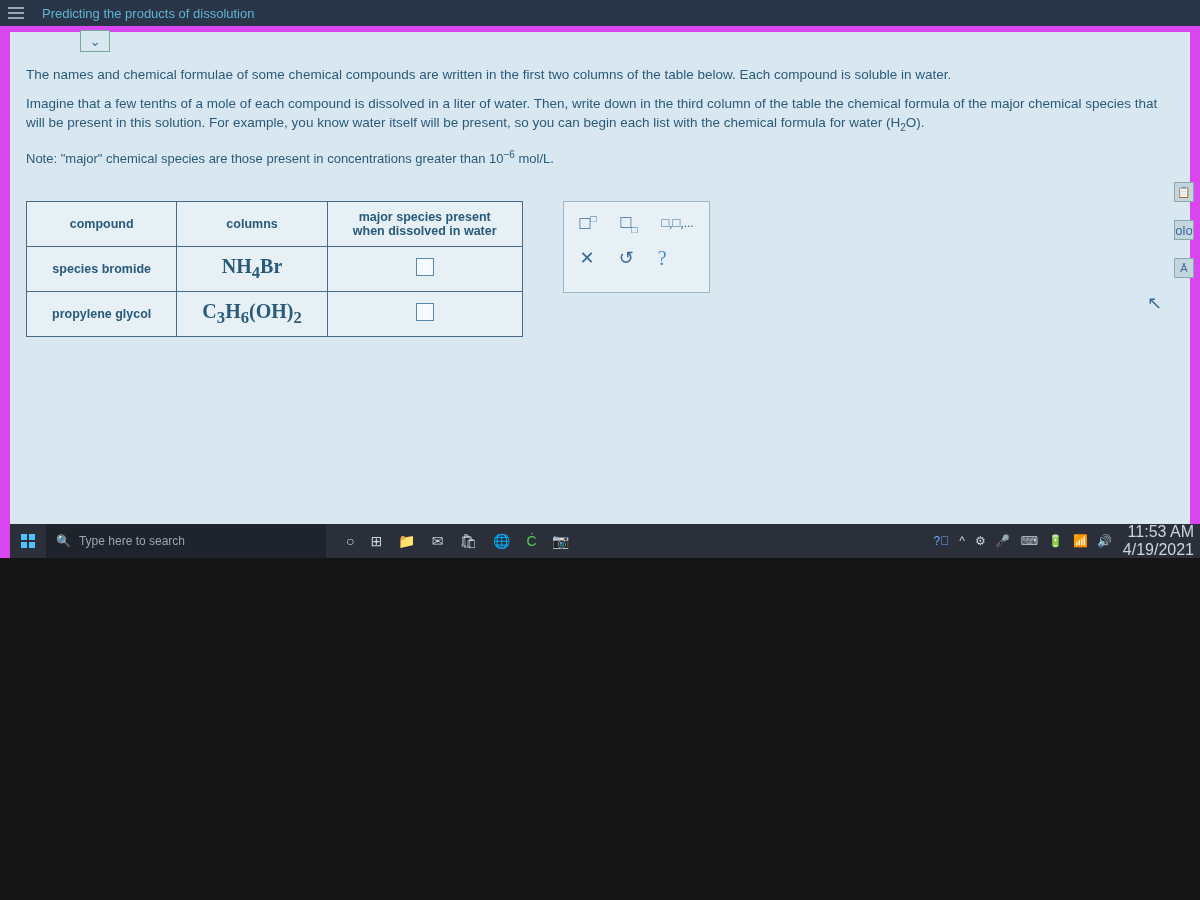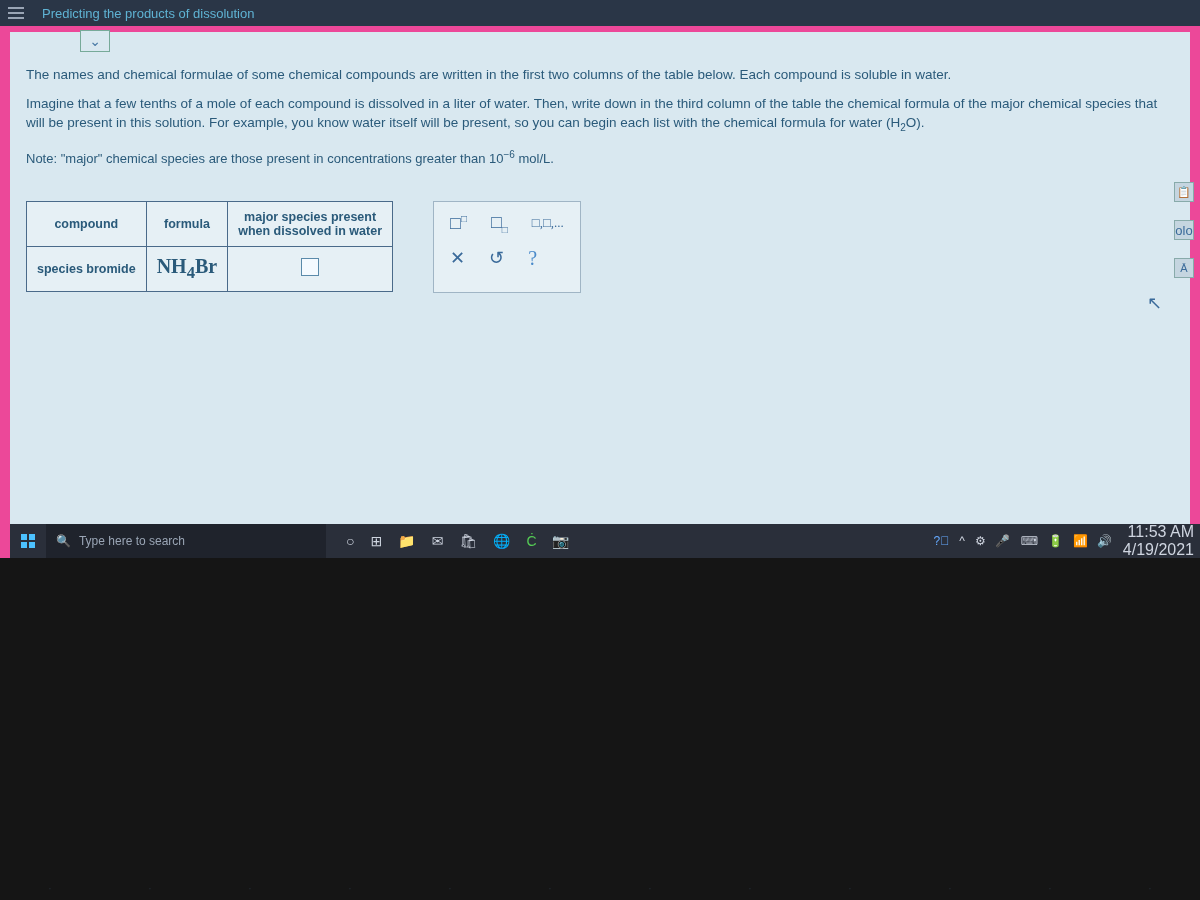--- a/index.html
+++ b/index.html
@@ -8,21 +8,21 @@
     background: #1a1a1a;
     width: 1200px;
     height: 900px;
     overflow: hidden;
     position: relative;
   }
   .app-window {
     position: absolute;
     top: 0; left: 0; right: 0;
     height: 558px;
-    background: #ec4899;
+    background: #d946ef;
   }
   .top-bar {
     background: #2a3647;
     height: 26px;
     display: flex;
     align-items: center;
     padding-left: 8px;
     color: #5fb3d4;
     font-size: 13px;
     font-weight: 500;
@@ -73,21 +73,21 @@
     gap: 40px;
     margin-top: 22px;
     align-items: flex-start;
   }
   table.chem {
     border-collapse: collapse;
     background: #e6f0f5;
   }
   table.chem th, table.chem td {
     border: 1px solid #4a6a8a;
-    padding: 8px 10px;
+    padding: 8px 25px;
     text-align: center;
     font-size: 12.5px;
     color: #2a5a7a;
     font-weight: 600;
   }
   table.chem th { font-weight: 700; }
   table.chem td.formula { font-family: 'Times New Roman', serif; font-size: 20px; }
   .input-box {
     width: 18px; height: 18px;
     border: 1px solid #5a8aaa;
@@ -213,29 +213,34 @@
       <div class="ico" style="font-size:13px">olo</div>
       <div class="ico">Ā</div>
     </div>
     <div class="cursor-ico">↖</div>
 
     <div class="table-area">
       <table class="chem">
         <thead>
           <tr>
             <th>compound</th>
-            <th>formula</th>
+            <th>columns</th>
             <th style="white-space:pre-line">major species present
 when dissolved in water</th>
           </tr>
         </thead>
         <tbody>
           <tr>
             <td>species bromide</td>
             <td class="formula">NH<sub>4</sub>Br</td>
+            <td><span class="input-box"></span></td>
+          </tr>
+          <tr>
+            <td>propylene glycol</td>
+            <td class="formula">C<sub>3</sub>H<sub>6</sub>(OH)<sub>2</sub></td>
             <td><span class="input-box"></span></td>
           </tr>
         </tbody>
       </table>
 
       <div class="tool-panel">
         <div class="tool-row">
           <span class="btn">□<sup style="font-size:10px">□</sup></span>
           <span class="btn">□<sub style="font-size:10px">□</sub></span>
           <span class="btn" style="font-size:13px">□,□,...</span>

